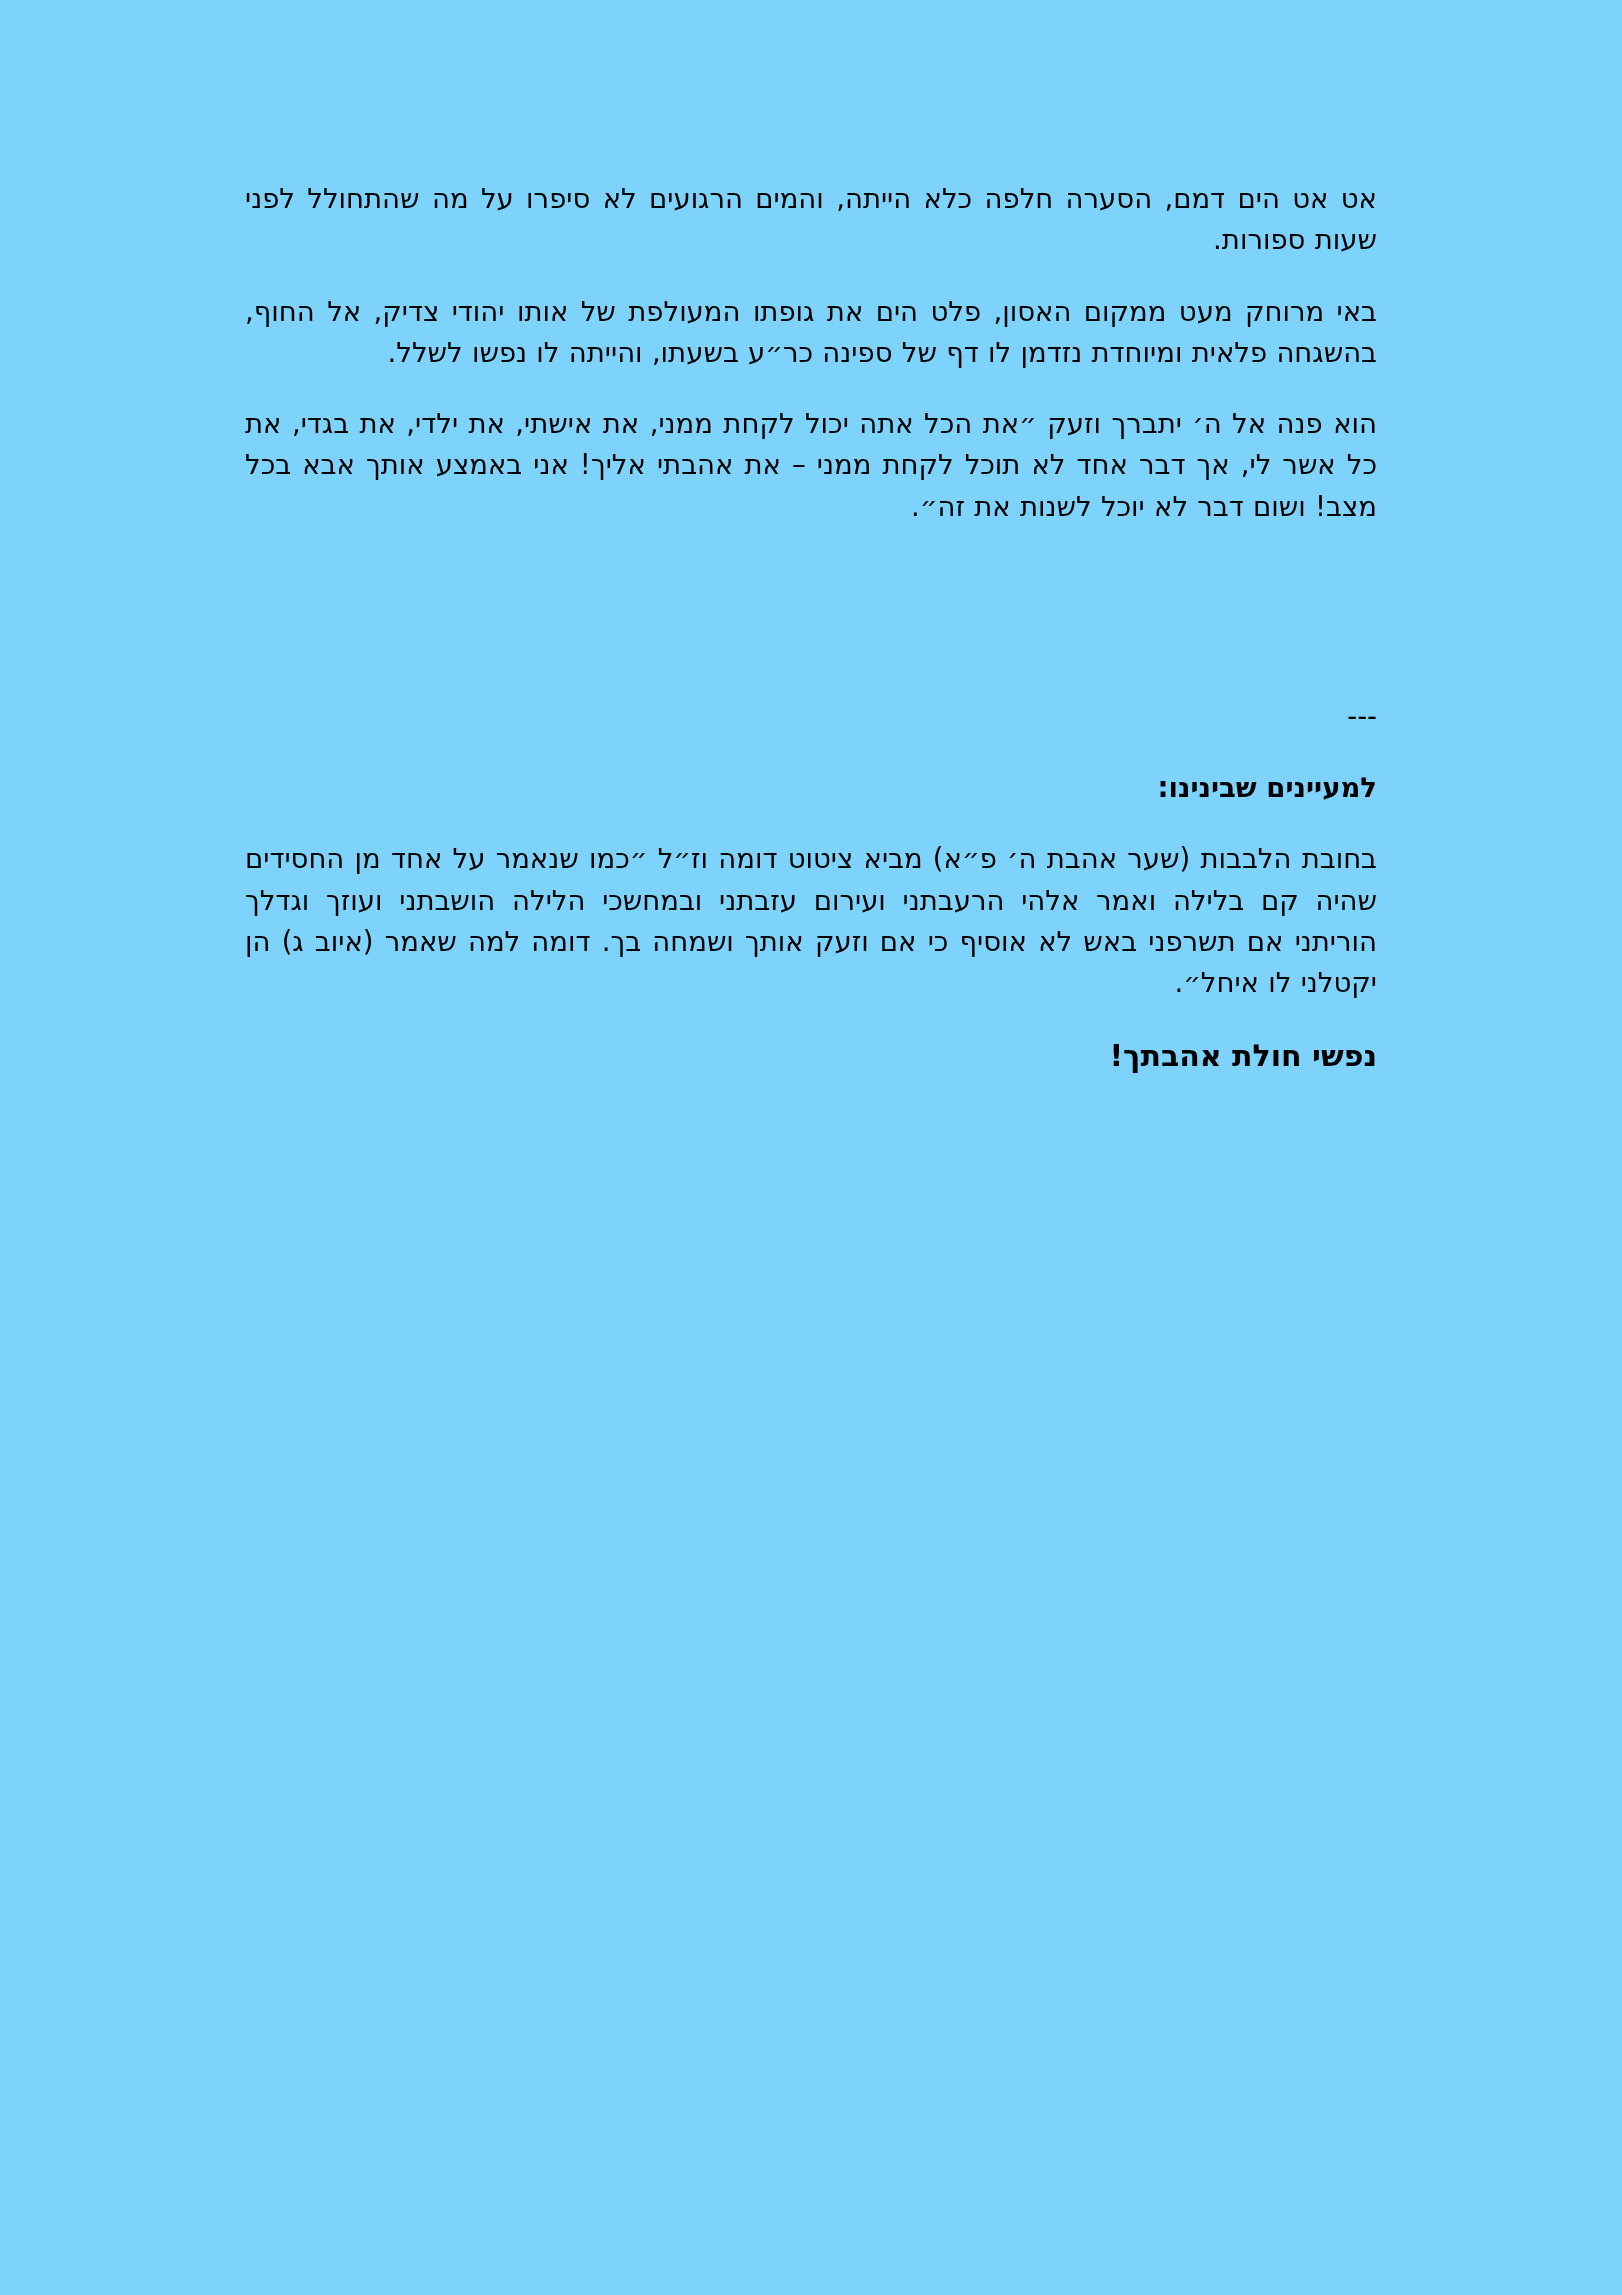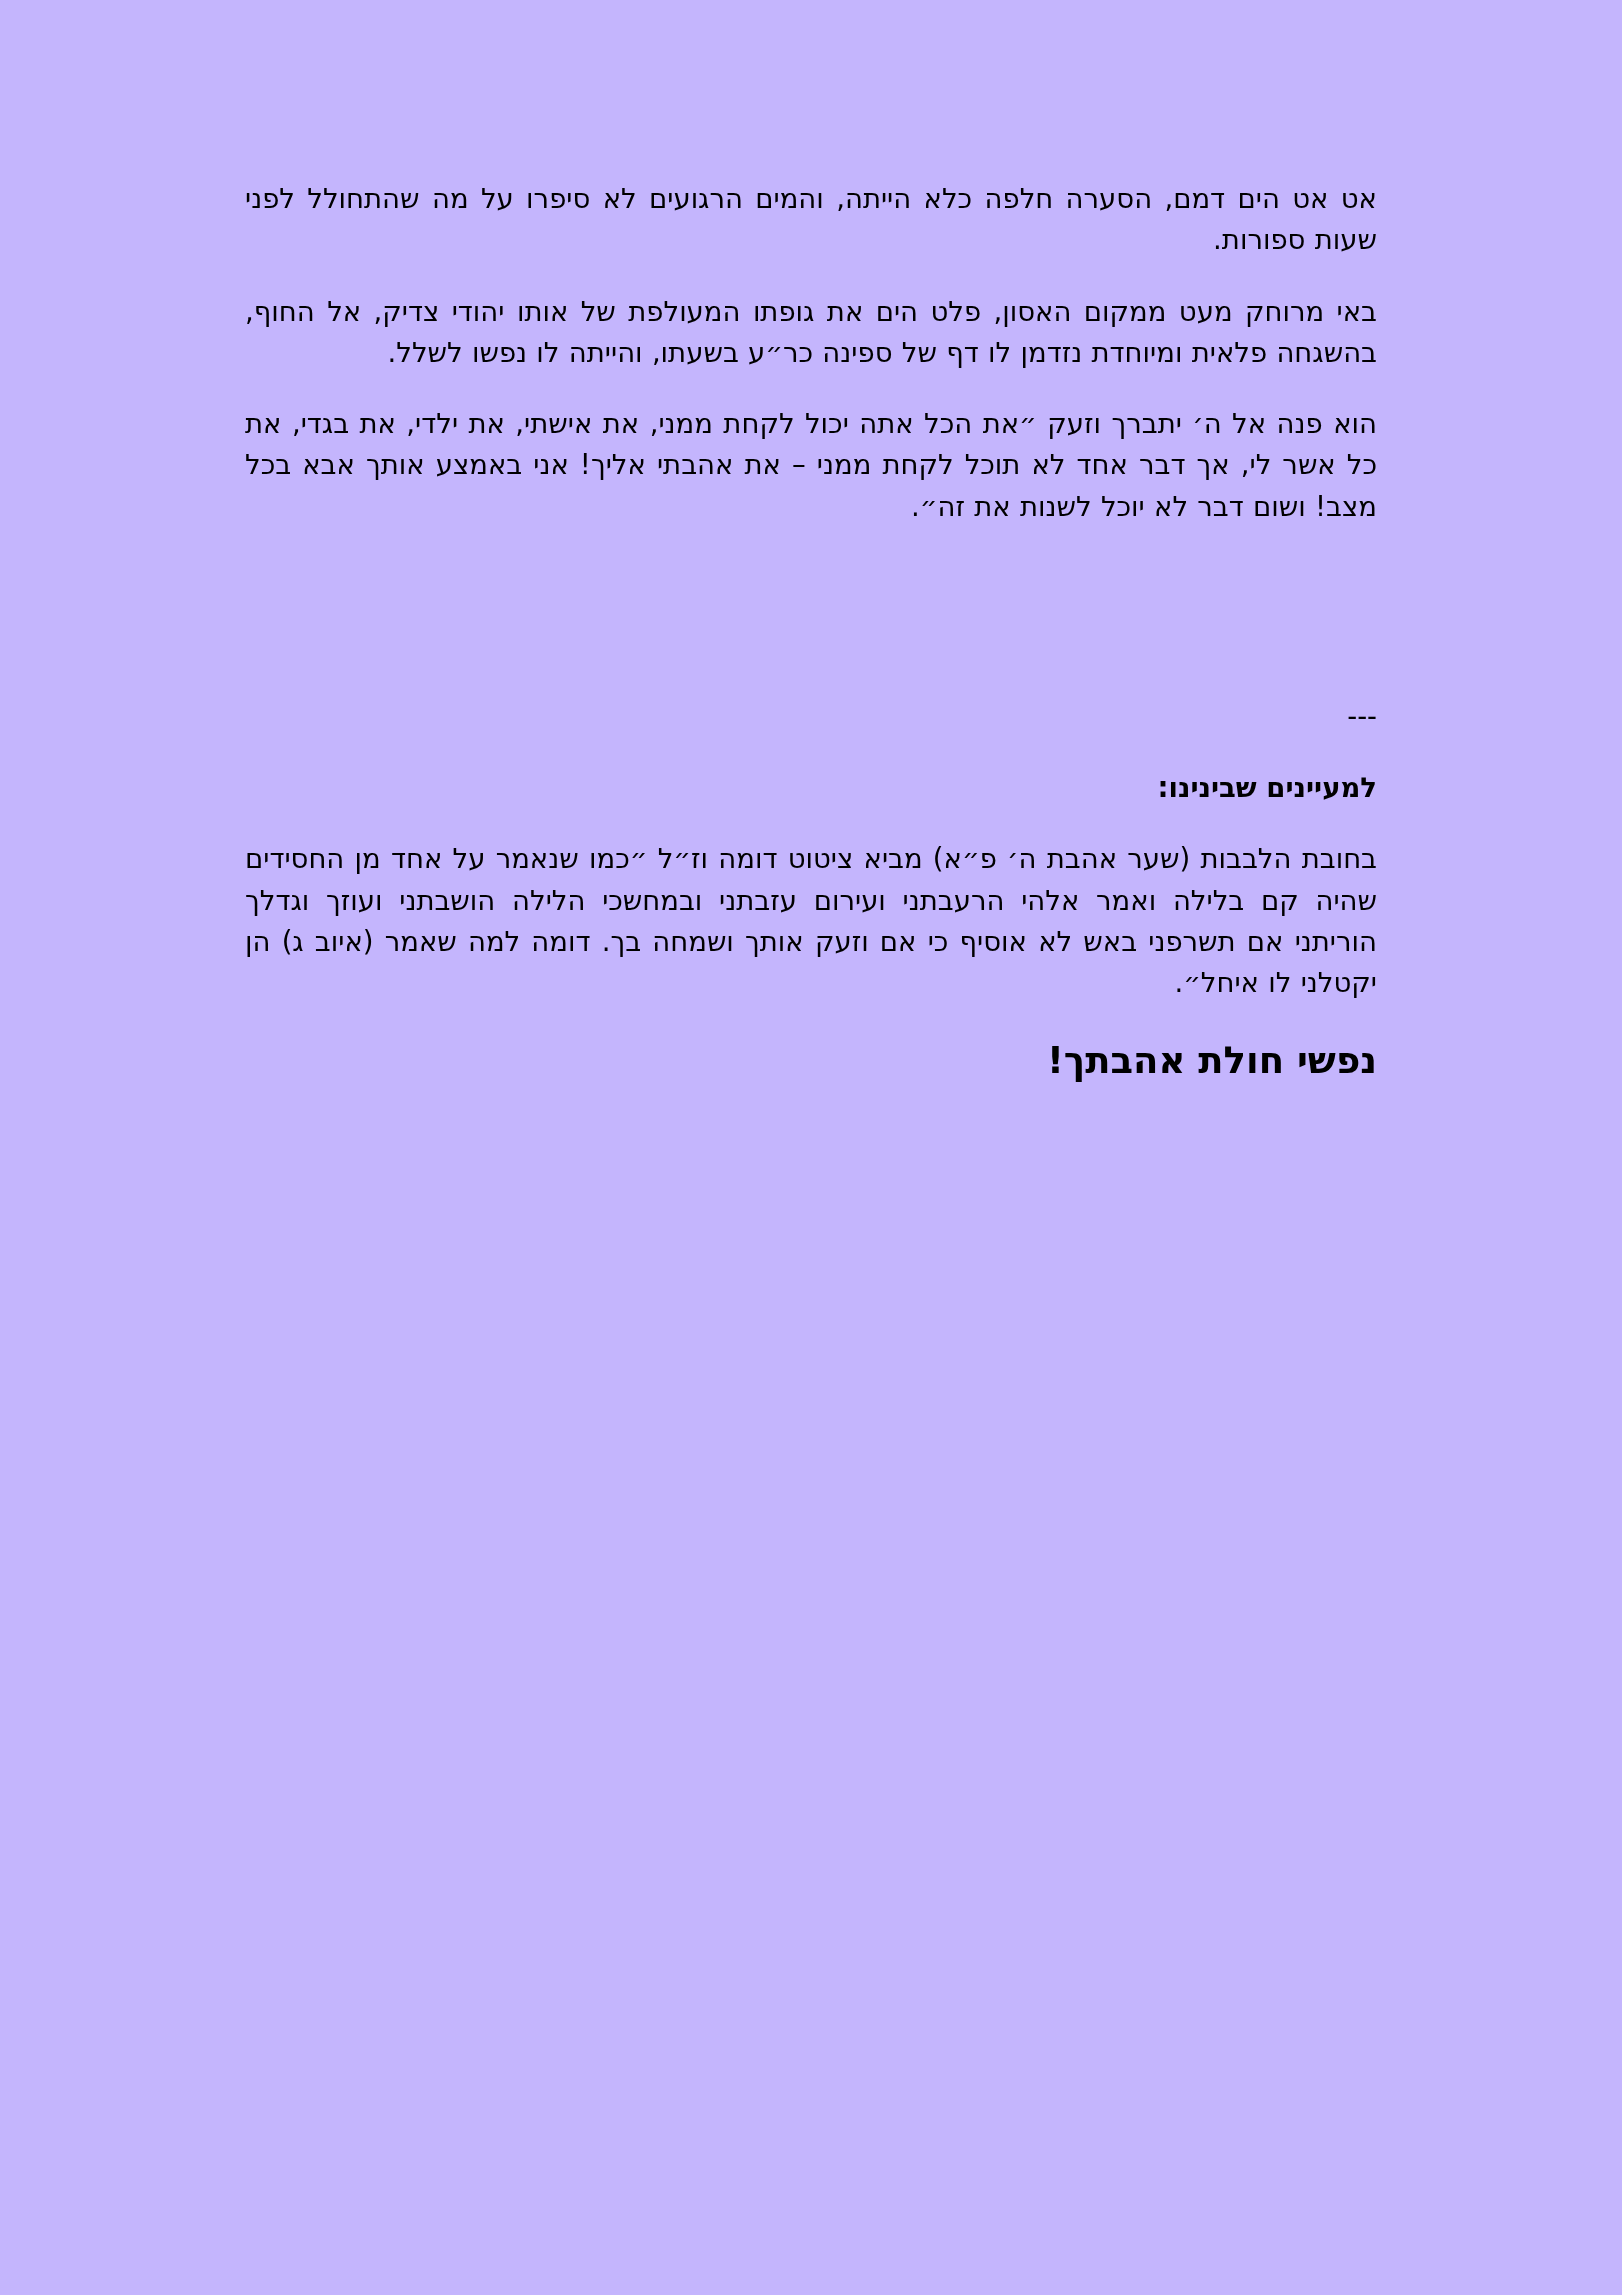--- a/index.html
+++ b/index.html
@@ -6,21 +6,21 @@
   html, body {
     margin: 0;
     padding: 0;
     background: #ffffff;
   }
 
   .page {
     position: relative;
     width: 1623px;
     height: 2295px;
-    background: #c4b5fd;
+    background: #7dd3fc;
     box-sizing: border-box;
     overflow: hidden;
     font-family: "DejaVu Sans", "Liberation Sans", sans-serif;
     color: #000000;
   }
 
   .content {
     position: absolute;
     top: 178px;
     right: 245px;
@@ -63,21 +63,21 @@
     margin: 16px 0 30px 0;
     font-size: 27.5px;
     line-height: 1.50;
     direction: rtl;
     text-align: left;
     font-weight: 700;
   }
 
   p.closing-line {
     margin: 29px 0 0 0;
-    font-size: 37px;
+    font-size: 30px;
     line-height: 1.50;
     direction: rtl;
     text-align: center;
     font-weight: 700;
   }
 </style>
 </head>
 <body>
 
 <div class="page">

